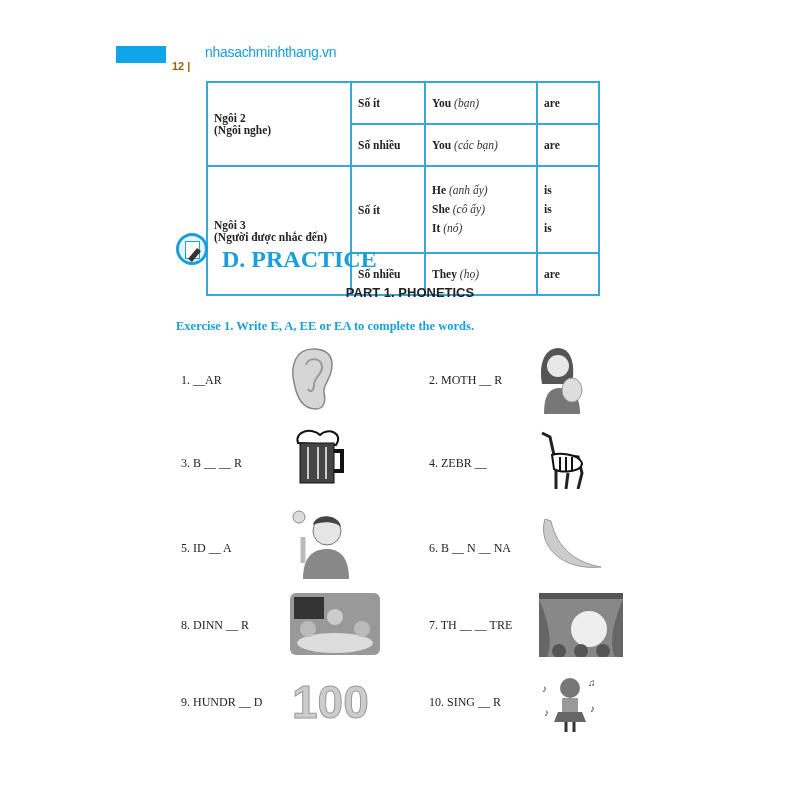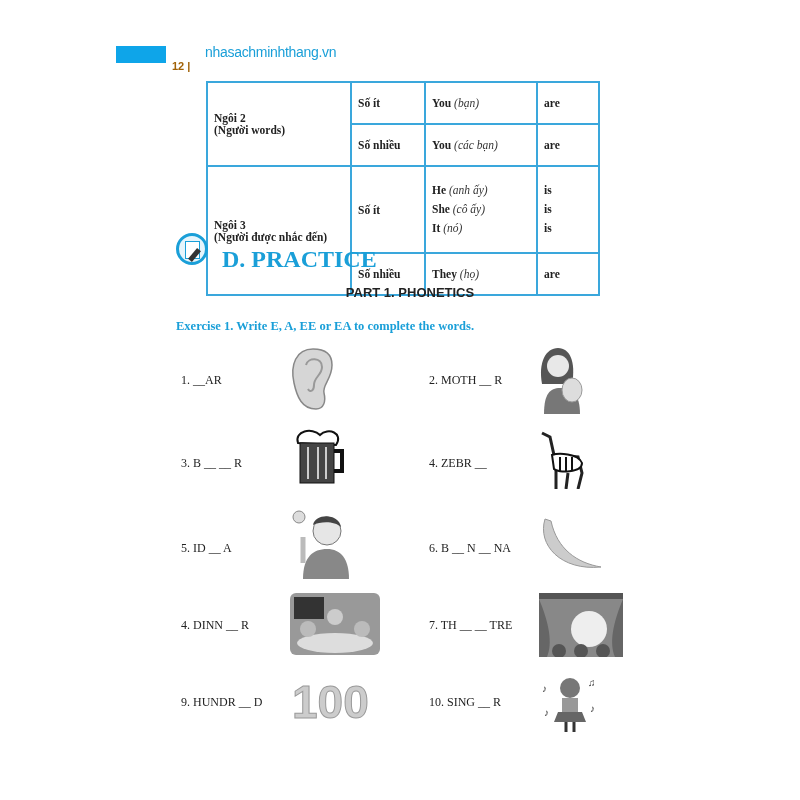--- a/index.html
+++ b/index.html
@@ -26,21 +26,21 @@
 
 <div class="hdr-bar"></div>
 <div class="hdr-page">12 |</div>
 <div class="hdr-site">nhasachminhthang.vn</div>
 
 <table class="conj">
   <tbody>
       <tr>
     <td class="c1" rowspan="2">
       <div>Ngôi 2</div>
-          <div>(Người words)</div>
+          <div>(Ngôi nghe)</div>
     </td>
     <td class="c2">Số ít</td>
     <td class="c3"><span>You</span> <span class="it">(bạn)</span></td>
     <td class="c4">are</td>
   </tr>
   <tr>
     <td class="c2">Số nhiều</td>
     <td class="c3"><span>You</span> <span class="it">(các bạn)</span></td>
     <td class="c4">are</td>
   </tr>
@@ -76,21 +76,21 @@
 <div class="sec-title">D. PRACTICE</div>
 <div class="part-title">PART 1. PHONETICS</div>
 <div class="ex-title">Exercise 1. Write E, A, EE or EA to complete the words.</div>
 
 <div class="item-label" style="left:181px;top:373px">1. __AR</div>
 <div class="item-label" style="left:429px;top:373px">2. MOTH __ R</div>
 <div class="item-label" style="left:181px;top:456px">3. B __ __ R</div>
 <div class="item-label" style="left:429px;top:456px">4. ZEBR __</div>
 <div class="item-label" style="left:181px;top:541px">5. ID __ A</div>
 <div class="item-label" style="left:429px;top:541px">6. B __ N __ NA</div>
-<div class="item-label" style="left:181px;top:618px">4. DINN __ R</div>
+<div class="item-label" style="left:181px;top:618px">8. DINN __ R</div>
 <div class="item-label" style="left:429px;top:618px">7. TH __ __ TRE</div>
 <div class="item-label" style="left:181px;top:695px">9. HUNDR __ D</div>
 <div class="item-label" style="left:429px;top:695px">10. SING __ R</div>
 
 <svg class="pic" style="left:288px;top:345px" width="50" height="68">
   <path d="M25 4 C8 4 2 20 6 38 C9 52 14 64 28 64 C36 64 38 56 36 48 C34 40 44 34 44 20 C44 8 36 4 25 4 Z" fill="#d6d6d6" stroke="#888" stroke-width="1.5"></path>
   <path d="M18 20 C20 12 34 12 34 22 C34 30 26 32 26 40 C26 46 22 48 20 44" fill="none" stroke="#999" stroke-width="2"></path>
 </svg>
 <svg class="pic" style="left:536px;top:344px" width="50" height="70">
   <path d="M6 40 C2 18 10 4 22 4 C34 4 40 18 36 40 Z" fill="#555"></path>

